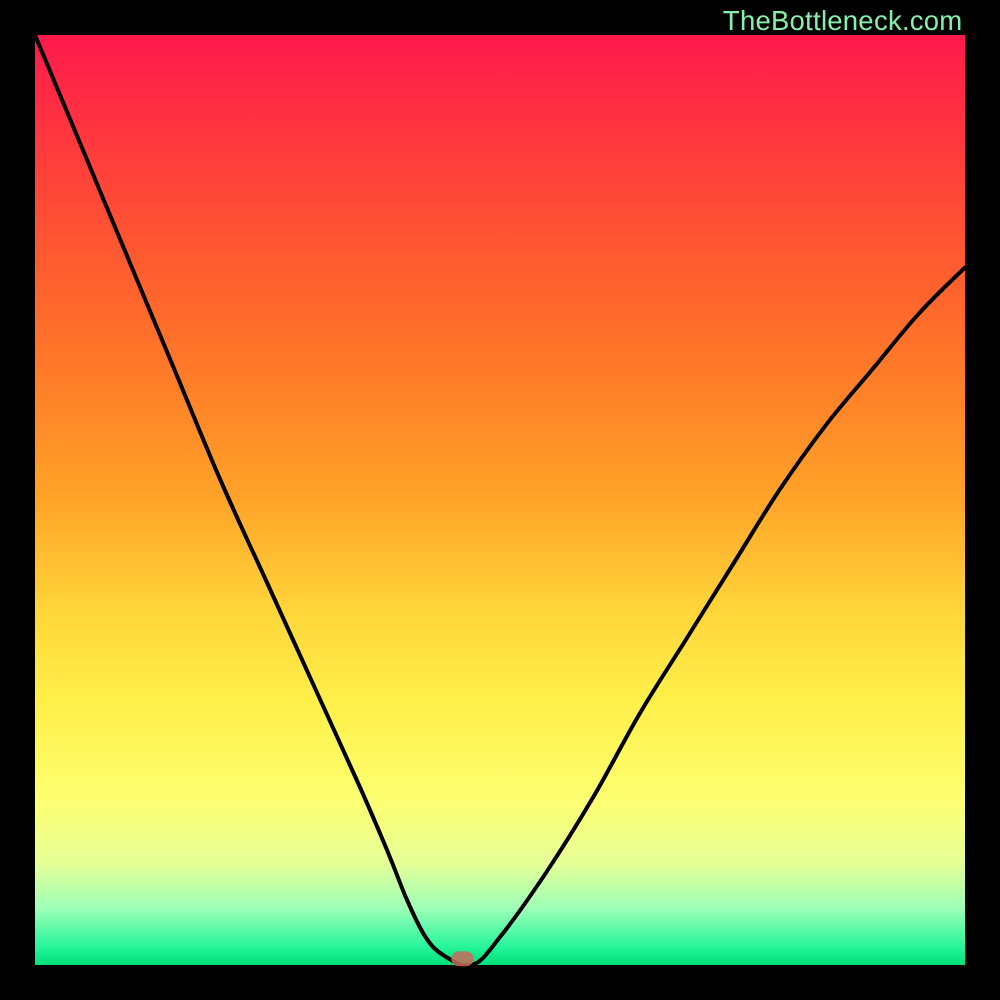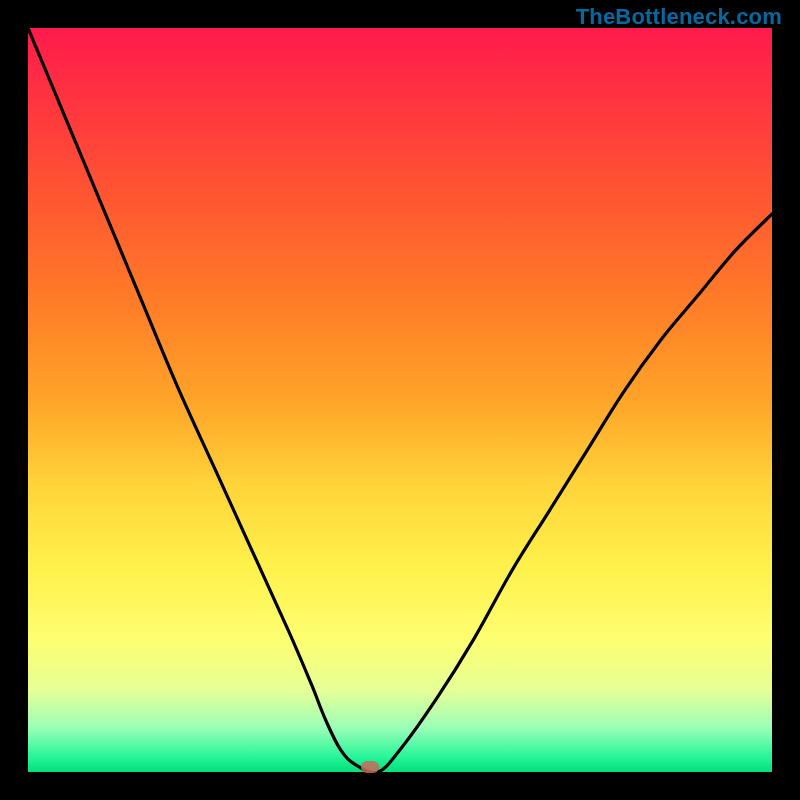--- a/index.html
+++ b/index.html
@@ -45,24 +45,24 @@
   .marker {
     position: absolute;
     width: 18px; height: 12px;
     border-radius: 6px;
     background: #c96a5a;
     opacity: 0.85;
   }
   .watermark {
     position: absolute;
     top: 4px;
-    right: 18px;
-    color: #0369a1;
+    right: 30px;
+    color: #86efac;
     font-size: 22px;
-    font-weight: 700;
+    font-weight: 400;
     letter-spacing: 0.2px;
   }
 </style>
 </head>
 <body>
 
 <div class="frame"></div>
 <div class="plot"></div>
 
 <svg class="curve" viewBox="0 0 744 744" preserveAspectRatio="none">

